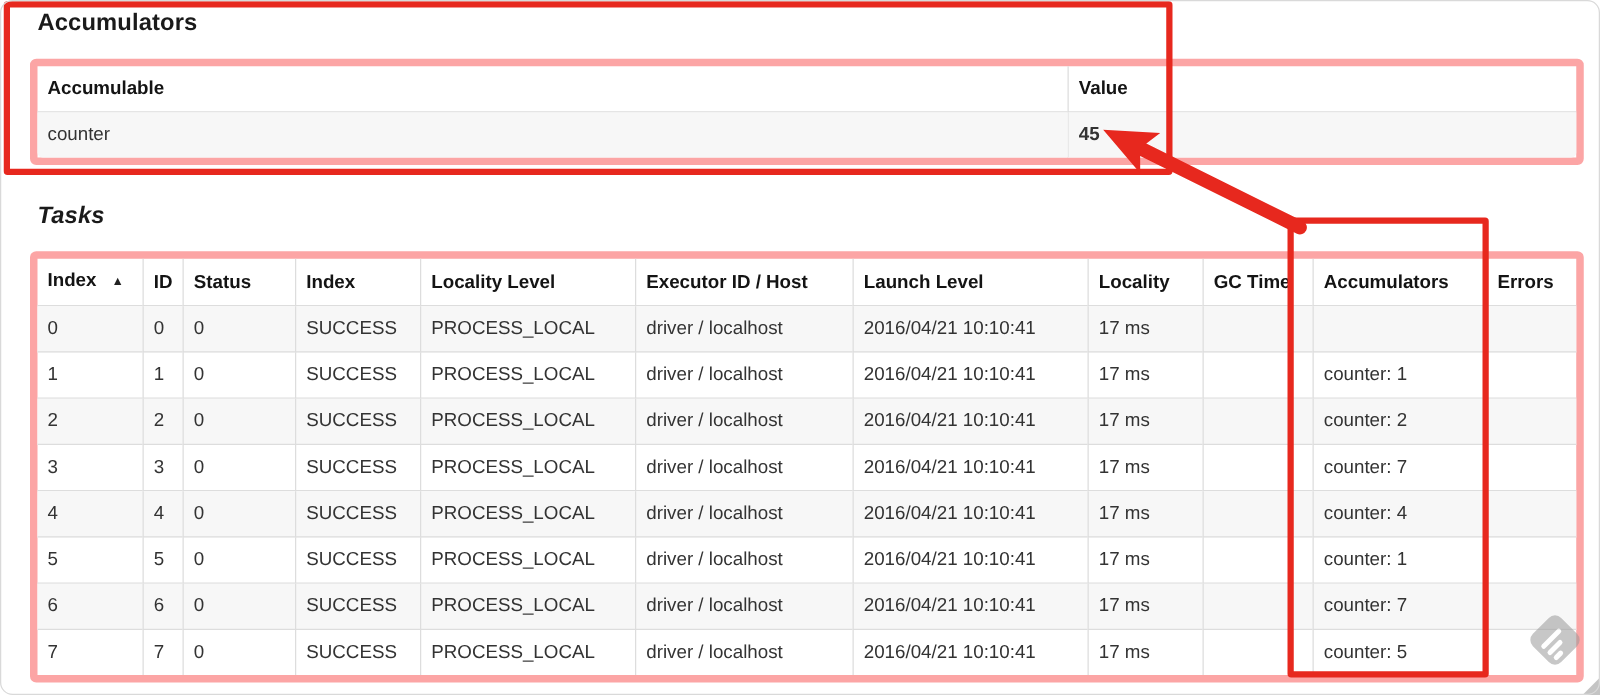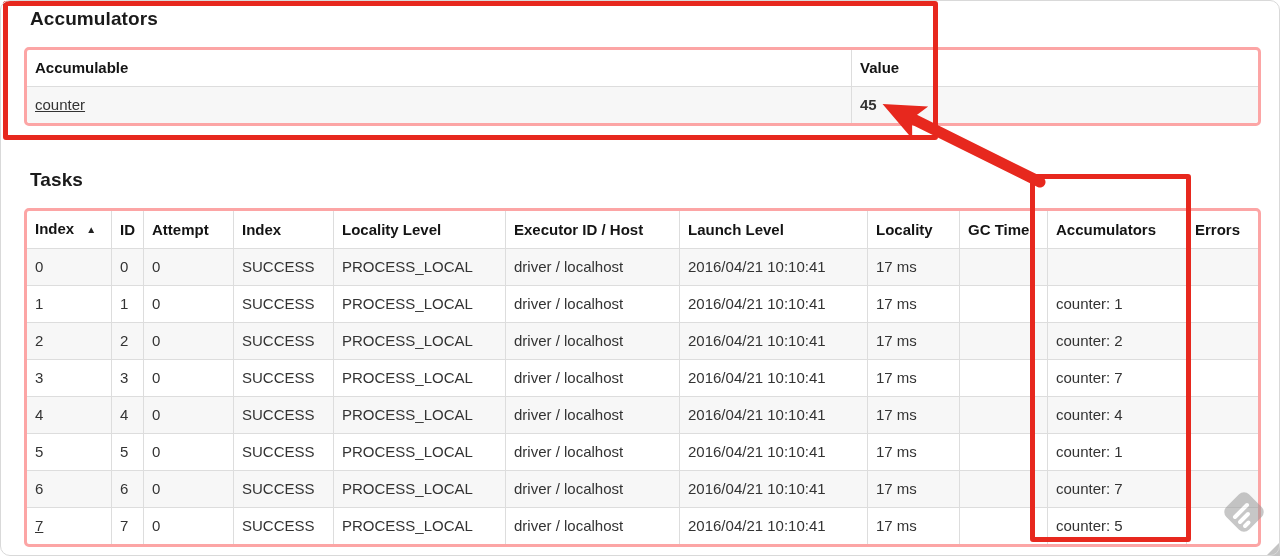--- a/index.html
+++ b/index.html
@@ -13,36 +13,36 @@
   }
   .page-frame {
     position:absolute; inset:0; border:1px solid #d9d9d9; border-radius:10px;
     pointer-events:none; z-index:30;
   }
   .content { padding:8px 24px 0 24px; }
   h2.section-title {
     font-size:19px; font-weight:bold; color:#1a1a1a;
     margin:0 0 0 6px; line-height:22px; letter-spacing:0.1px;
   }
-  h2.tasks-title { margin-top:43px; }
+  h2.tasks-title { margin-top:30px;font-style:italic; }
   table.data {
     table-layout:fixed; border-collapse:separate; border-spacing:0;
     width:1231px; margin-top:17px;
-    border:3px solid #fca5a5; border-radius:5px;
+    border:6px solid #fca5a5; border-radius:5px;
     background:#fff; font-size:15px; color:#333;
   }
   table.data th, table.data td {
     padding:8px 8px; line-height:20px; text-align:left;
     white-space:nowrap; border-bottom:1px solid #ddd;
   }
   table.data th { font-weight:bold; color:#141414; }
   table.data th + th, table.data td + td { border-left:1px solid #ddd; }
   table.data tbody tr:last-child td { border-bottom:none; }
   table.data tbody tr:nth-child(odd) td { background:#f7f7f7; }
-  table.data tbody tr:last-child td:first-child { border-bottom-left-radius:4px;text-decoration:underline; }
+  table.data tbody tr:last-child td:first-child { border-bottom-left-radius:4px; }
   table.data tbody tr:last-child td:last-child { border-bottom-right-radius:4px;font-weight:bold; }
   .sort-icon { font-size:10px; margin-left:12px; color:#222; vertical-align:1px; }
 
   
   .ann-box {
     position:absolute; border:5px solid var(--ann); border-radius:3px;
     z-index:20; pointer-events:none; background:transparent;
   }
   #ann-box-accumulators { left:3px; top:1px; width:935px; height:139px; }
   #ann-box-task-column { left:1030px; top:174px; width:161px; height:368px; }
@@ -86,21 +86,21 @@
         <col style="width: 188px;">
         <col style="width: 92px;">
         <col style="width: 88px;">
         <col style="width: 139px;">
         <col style="width: 72px;">
       </colgroup>
       <thead>
         <tr>
           <th>Index<span class="sort-icon">▲</span></th>
           <th>ID</th>
-          <th>Attempt</th>
+          <th>Status</th>
           <th>Index</th>
           <th>Locality Level</th>
           <th>Executor ID / Host</th>
           <th>Launch Level</th>
           <th>Locality</th>
           <th>GC Time</th>
           <th>Accumulators</th>
           <th>Errors</th>
         </tr>
       </thead>

